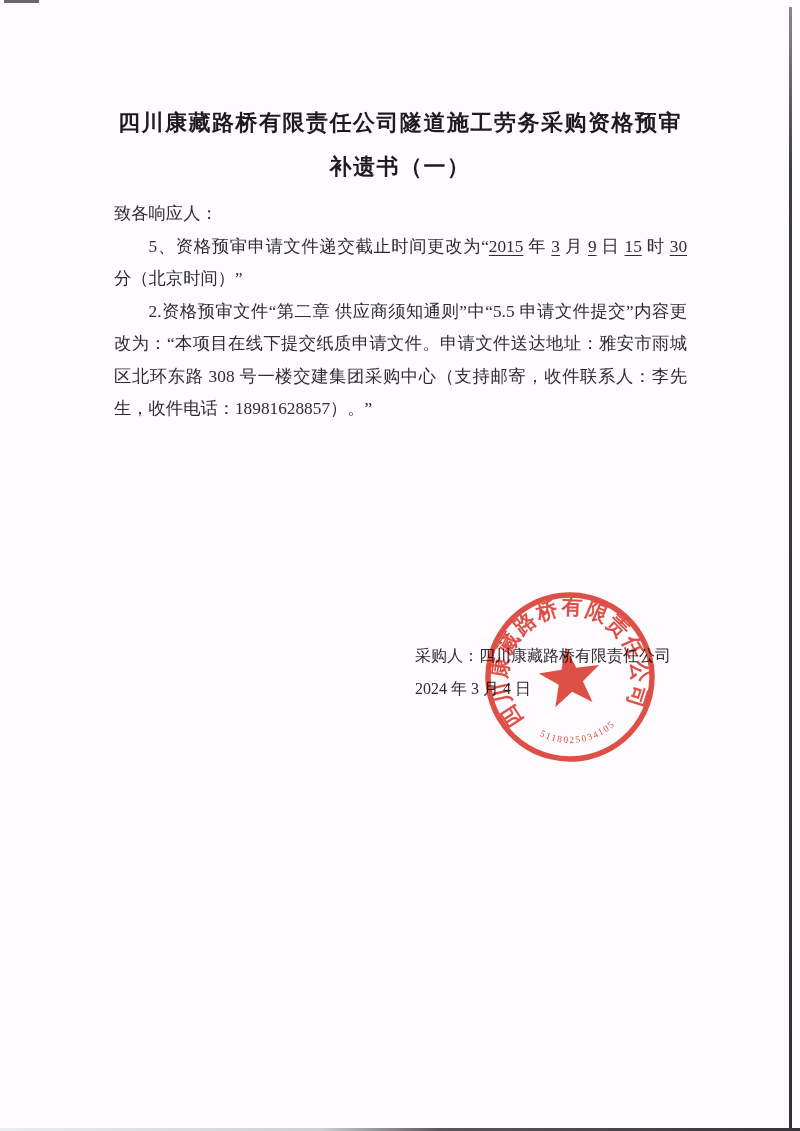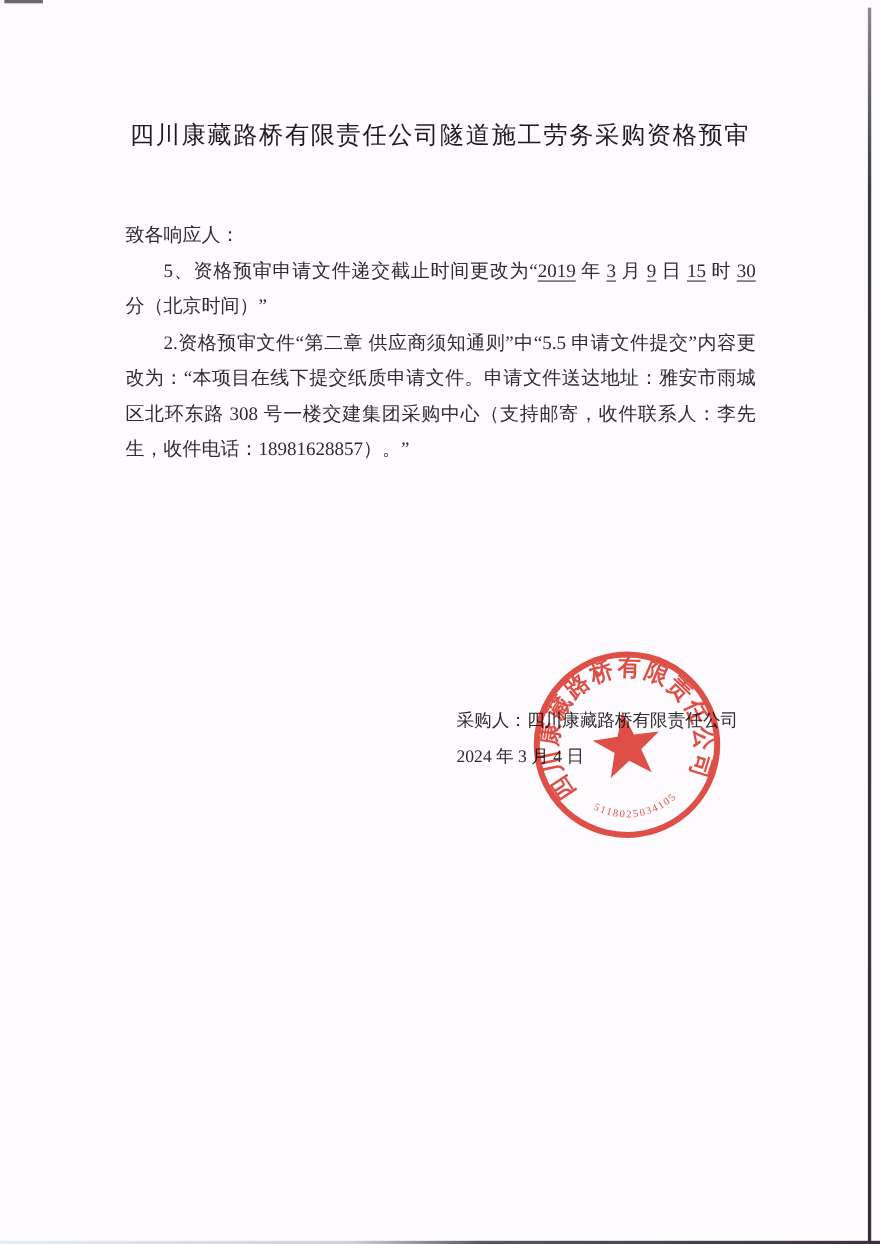--- a/index.html
+++ b/index.html
@@ -38,21 +38,21 @@
       #36343a 100%);
   }
   
   .title {
     position: absolute;
     top: 101px; left: 0; right: 0;
     margin: 0;
     text-align: center;
     font-size: 22px;
     line-height: 44px;
-    font-weight: normal;
+    font-weight: bold;
     letter-spacing: 1.5px;
     color: #1d1b1e;
   }
   .title-line { display: block; }
   
   .content {
     position: absolute;
     top: 198px; left: 114px;
     width: 573px;
     font-size: 17.3px;
@@ -106,25 +106,26 @@
 <body>
 
 <div class="page">
 
   <div class="corner-mark"></div>
   <div class="edge-right"></div>
   <div class="edge-bottom"></div>
 
   <h1 class="title">
     <span class="title-line">四川康藏路桥有限责任公司隧道施工劳务采购资格预审</span>
+    <span class="title-line">补遗书（一）</span>
   </h1>
 
   <div class="content">
     <p class="no-indent">致各响应人：</p>
-    <p><span>5、资格预审申请文件递交截止时间更改为“</span><span class="u">2019</span><span> 年 </span><span class="u">3</span><span> 月 </span><span class="u">9</span><span> 日 </span><span class="u">15</span><span> 时 </span><span class="u">30</span><span> 分（北京时间）”</span></p>
+    <p><span>5、资格预审申请文件递交截止时间更改为“</span><span class="u">2015</span><span> 年 </span><span class="u">3</span><span> 月 </span><span class="u">9</span><span> 日 </span><span class="u">15</span><span> 时 </span><span class="u">30</span><span> 分（北京时间）”</span></p>
     <p>2.资格预审文件“第二章 供应商须知通则”中“5.5 申请文件提交”内容更改为：“本项目在线下提交纸质申请文件。申请文件送达地址：雅安市雨城区北环东路 308 号一楼交建集团采购中心（支持邮寄，收件联系人：李先生，收件电话：18981628857）。”</p>
   </div>
 
   <div class="signature">
     <p><span>采购人：</span><span>四川康藏路桥有限责任公司</span></p>
     <p class="sig-date">2024 年 3 月 4 日</p>
   </div>
 
   <svg class="stamp" viewBox="-93 -93 186 186" xmlns="http://www.w3.org/2000/svg">
     <circle r="82" fill="none" stroke-width="5.5" stroke="#dc382d"></circle>

